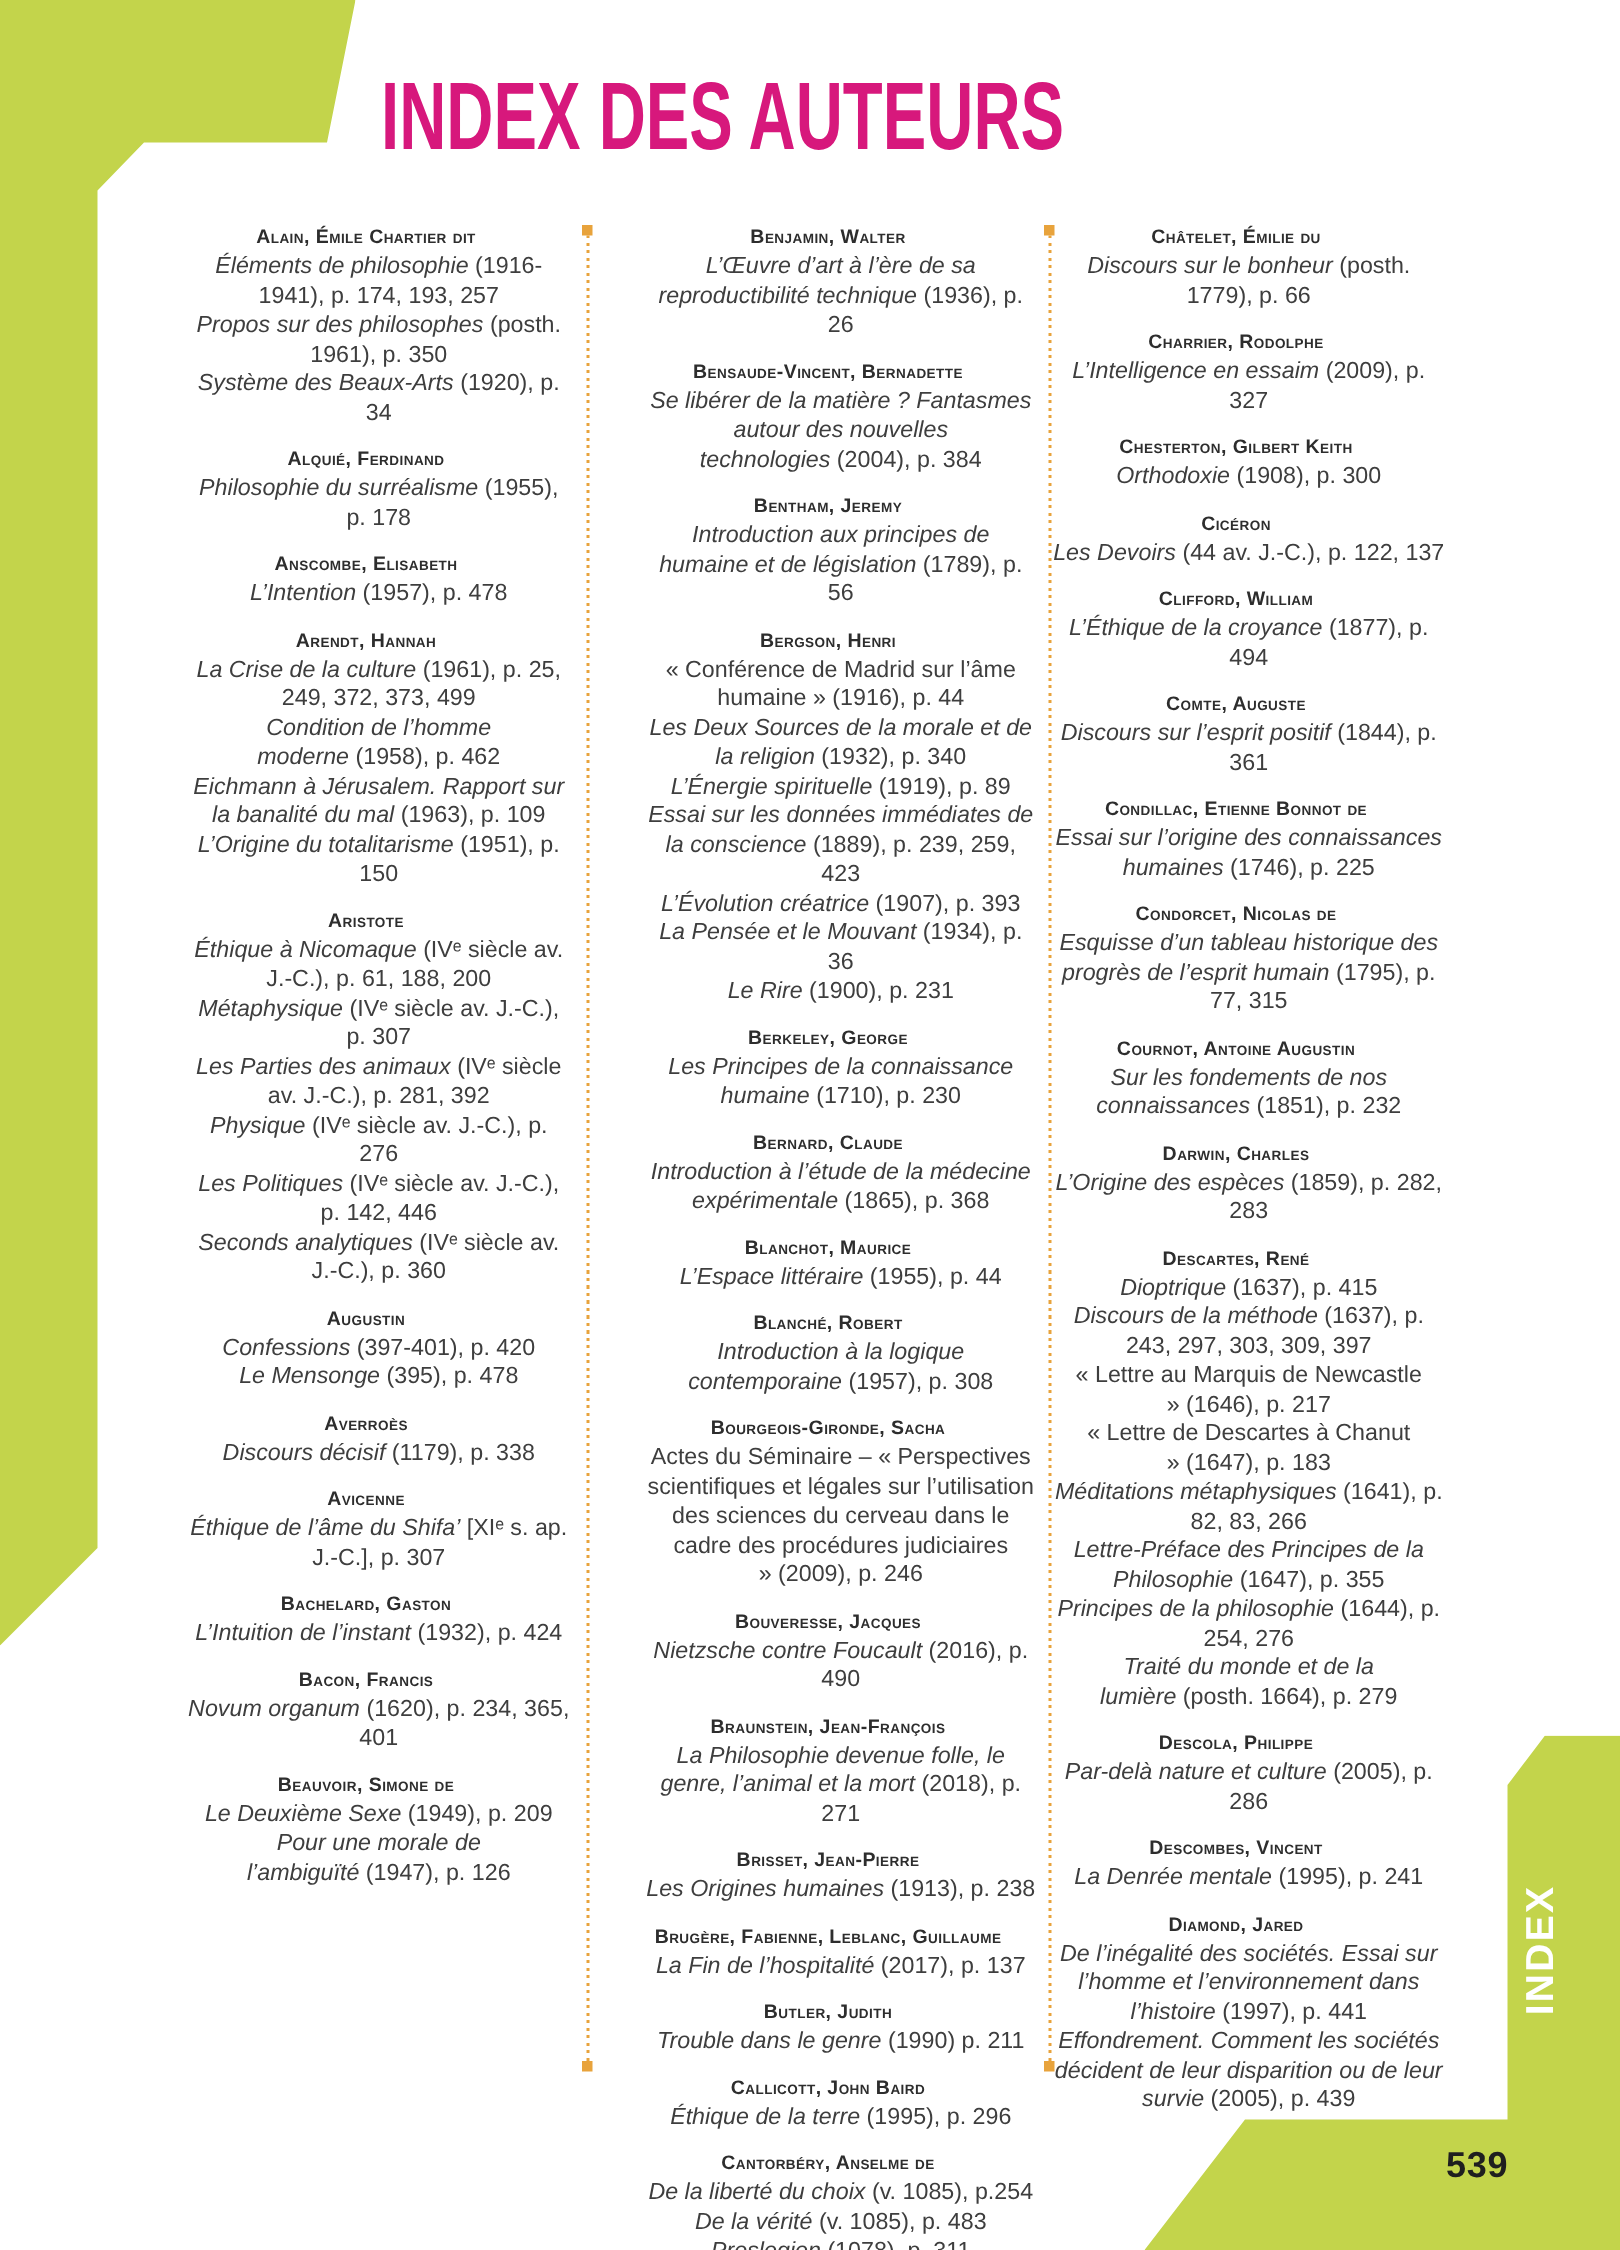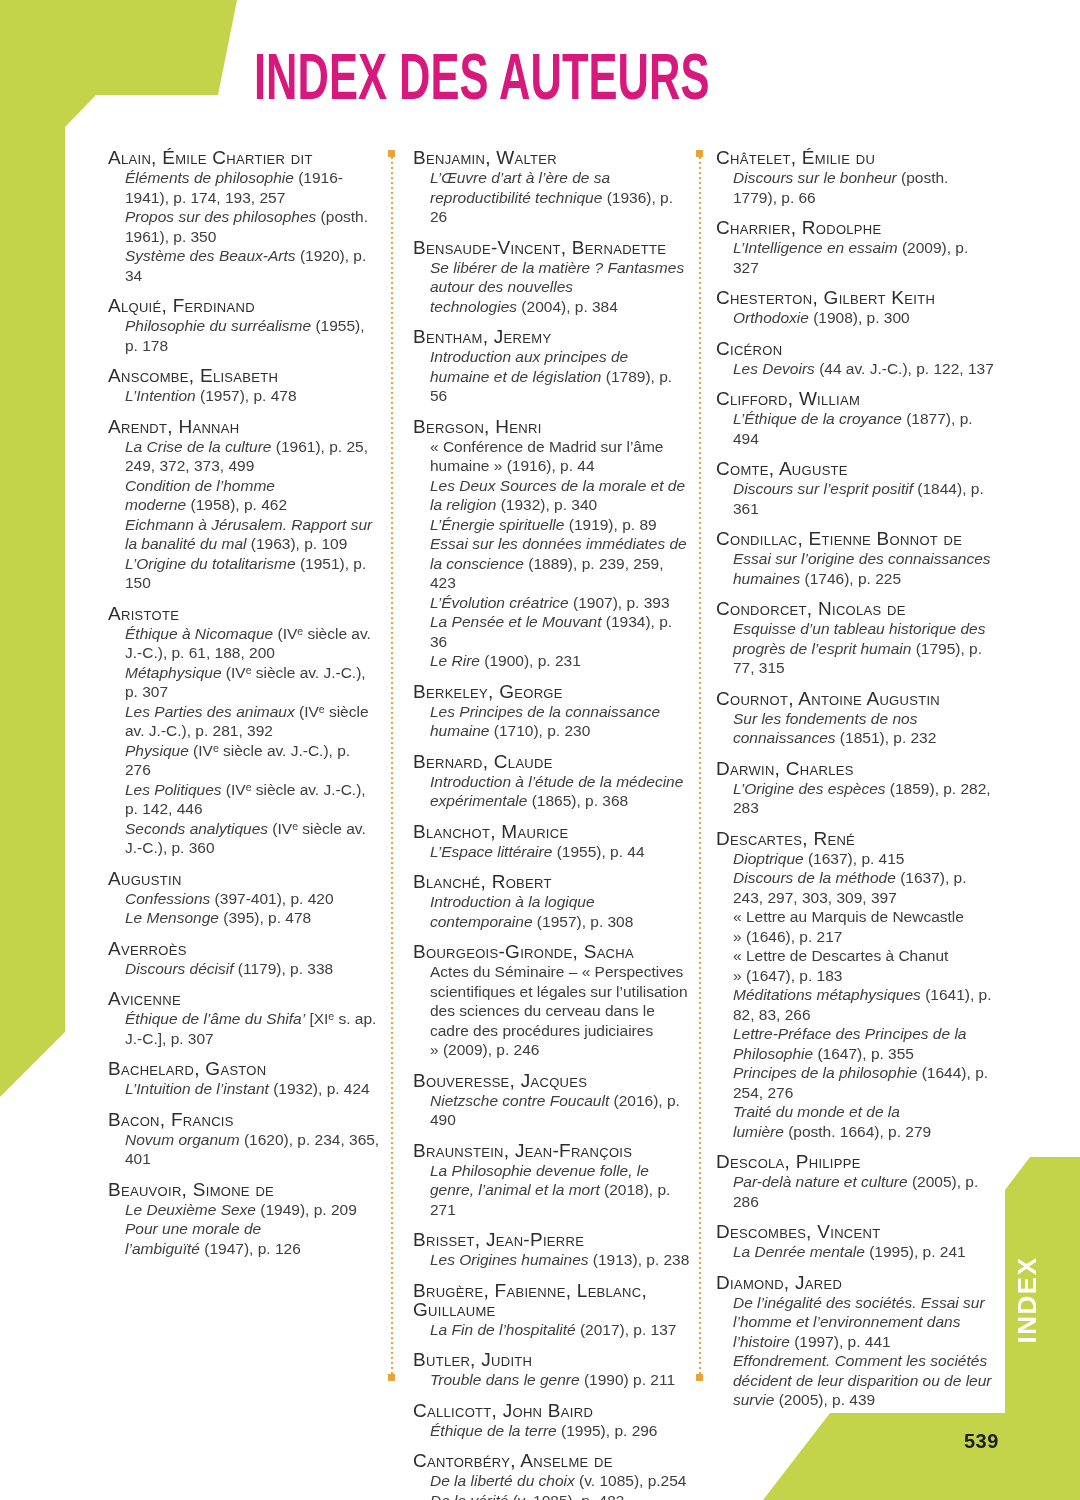--- a/index.html
+++ b/index.html
@@ -8,21 +8,21 @@
     --orange:#e8a33c;
     --author-ink:#2d2d2d;
     --work-ink:#3e3e3e;
   }
   *{margin:0;padding:0;box-sizing:border-box;}
   html,body{background:#fff;}
   body{
     width:1080px;height:1500px;position:relative;overflow:hidden;
     font-family:"Liberation Sans","DejaVu Sans",sans-serif;
   }
-  .page{position:absolute;inset:0;width:956px;height:1500px;background:#fff;}
+  .page{position:absolute;inset:0;width:956px;height:1500px;background:#fff;text-align:center;}
 
   
   .corner-topleft{
     position:absolute;left:0;top:0;width:240px;height:1100px;background:var(--green);
     clip-path:polygon(0 0,237px 0,218px 95px,96px 95px,65px 127px,65px 1032px,0 1097px);
   }
   .corner-bottomright{
     position:absolute;left:760px;top:1157px;width:320px;height:343px;background:var(--green);
     clip-path:polygon(270px 0,320px 0,320px 343px,3px 343px,70px 256px,245px 256px,245px 33px);
   }
@@ -35,46 +35,46 @@
   }
 
   .index-tab-label{
     position:absolute;left:1027px;top:1300px;
     transform:translate(-50%,-50%) rotate(-90deg);
     color:#fff;font-size:26px;font-weight:bold;letter-spacing:1.5px;white-space:nowrap;
   }
 
   .page-number{
     position:absolute;left:964px;top:1430px;
-    font-size:20px;font-weight:bold;color:#1f1f1f;letter-spacing:0.5px;
+    font-size:24px;font-weight:bold;color:#1f1f1f;letter-spacing:0.5px;
   }
 
   
   .separator{
     position:absolute;top:150px;height:1231px;width:7px;
     display:flex;flex-direction:column;align-items:center;
   }
   .separator.sep-1{left:388px;}
   .separator.sep-2{left:696px;}
   .sep-square{width:7px;height:7px;background:var(--orange);flex:0 0 auto;}
   .sep-line{
     flex:1 1 auto;width:2px;
     background:repeating-linear-gradient(to bottom,var(--orange) 0 2px,transparent 2px 5px);
   }
 
   
   .col{position:absolute;top:148px;}
   .col-0{left:108px;width:272px;}
   .col-1{left:413px;width:278px;}
-  .col-2{left:716px;width:280px;}
+  .col-2{left:684px;width:280px;}
 
   .entry{margin-bottom:11px;}
   .author{
-    font-variant:small-caps;font-weight:normal;color:var(--author-ink);
-    font-size:19px;letter-spacing:0.3px;line-height:19px;margin-bottom:1px;
+    font-variant:small-caps;font-weight:bold;color:var(--author-ink);
+    font-size:13px;letter-spacing:0.3px;line-height:19px;margin-bottom:1px;
   }
   .work{
     padding-left:17px;font-size:15.5px;line-height:19.5px;color:var(--work-ink);
   }
   .wt{font-style:italic;}
   .wt.roman{font-style:normal;}
   .wr{font-style:normal;}
 </style>
 </head>
 <body>

